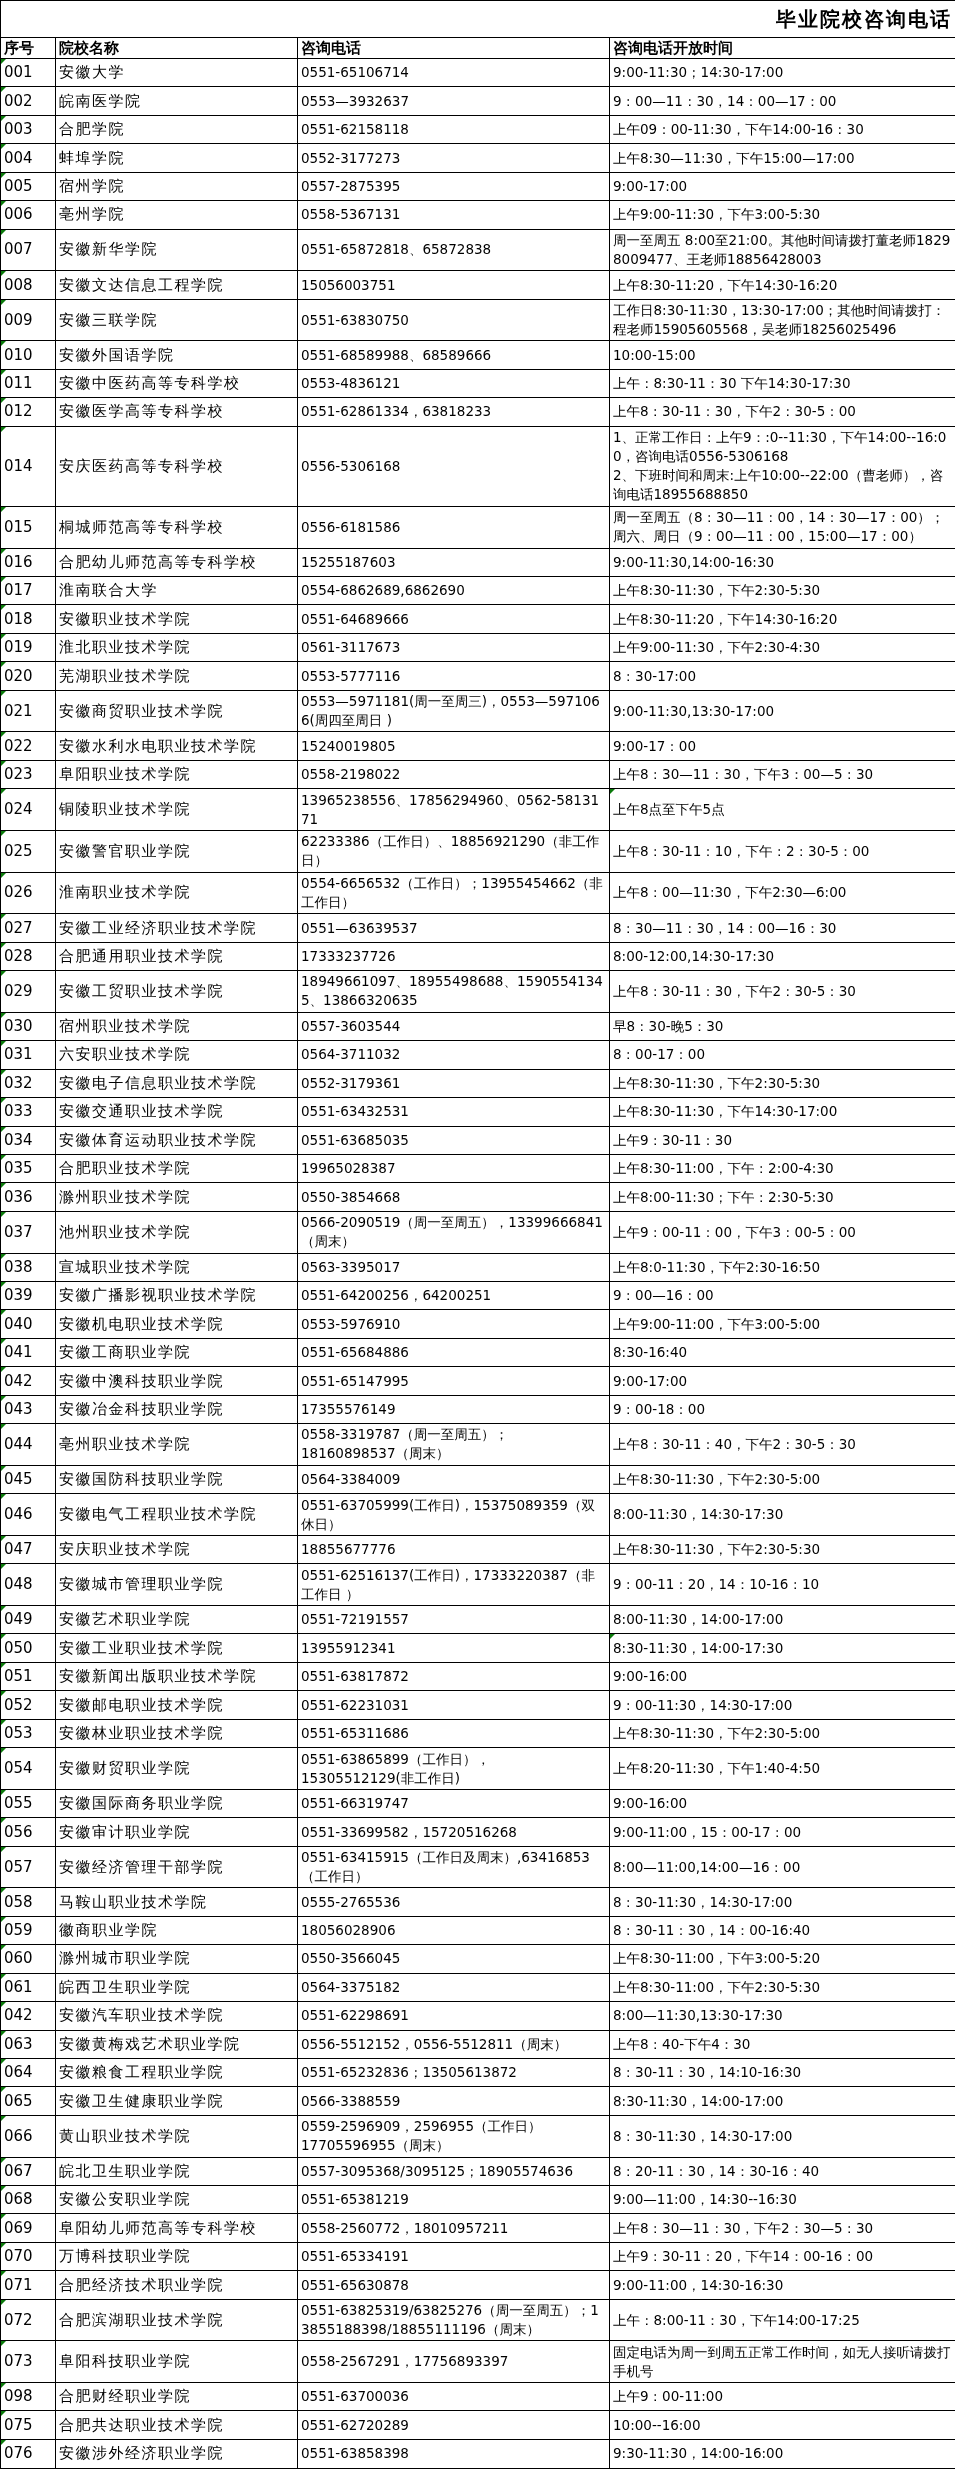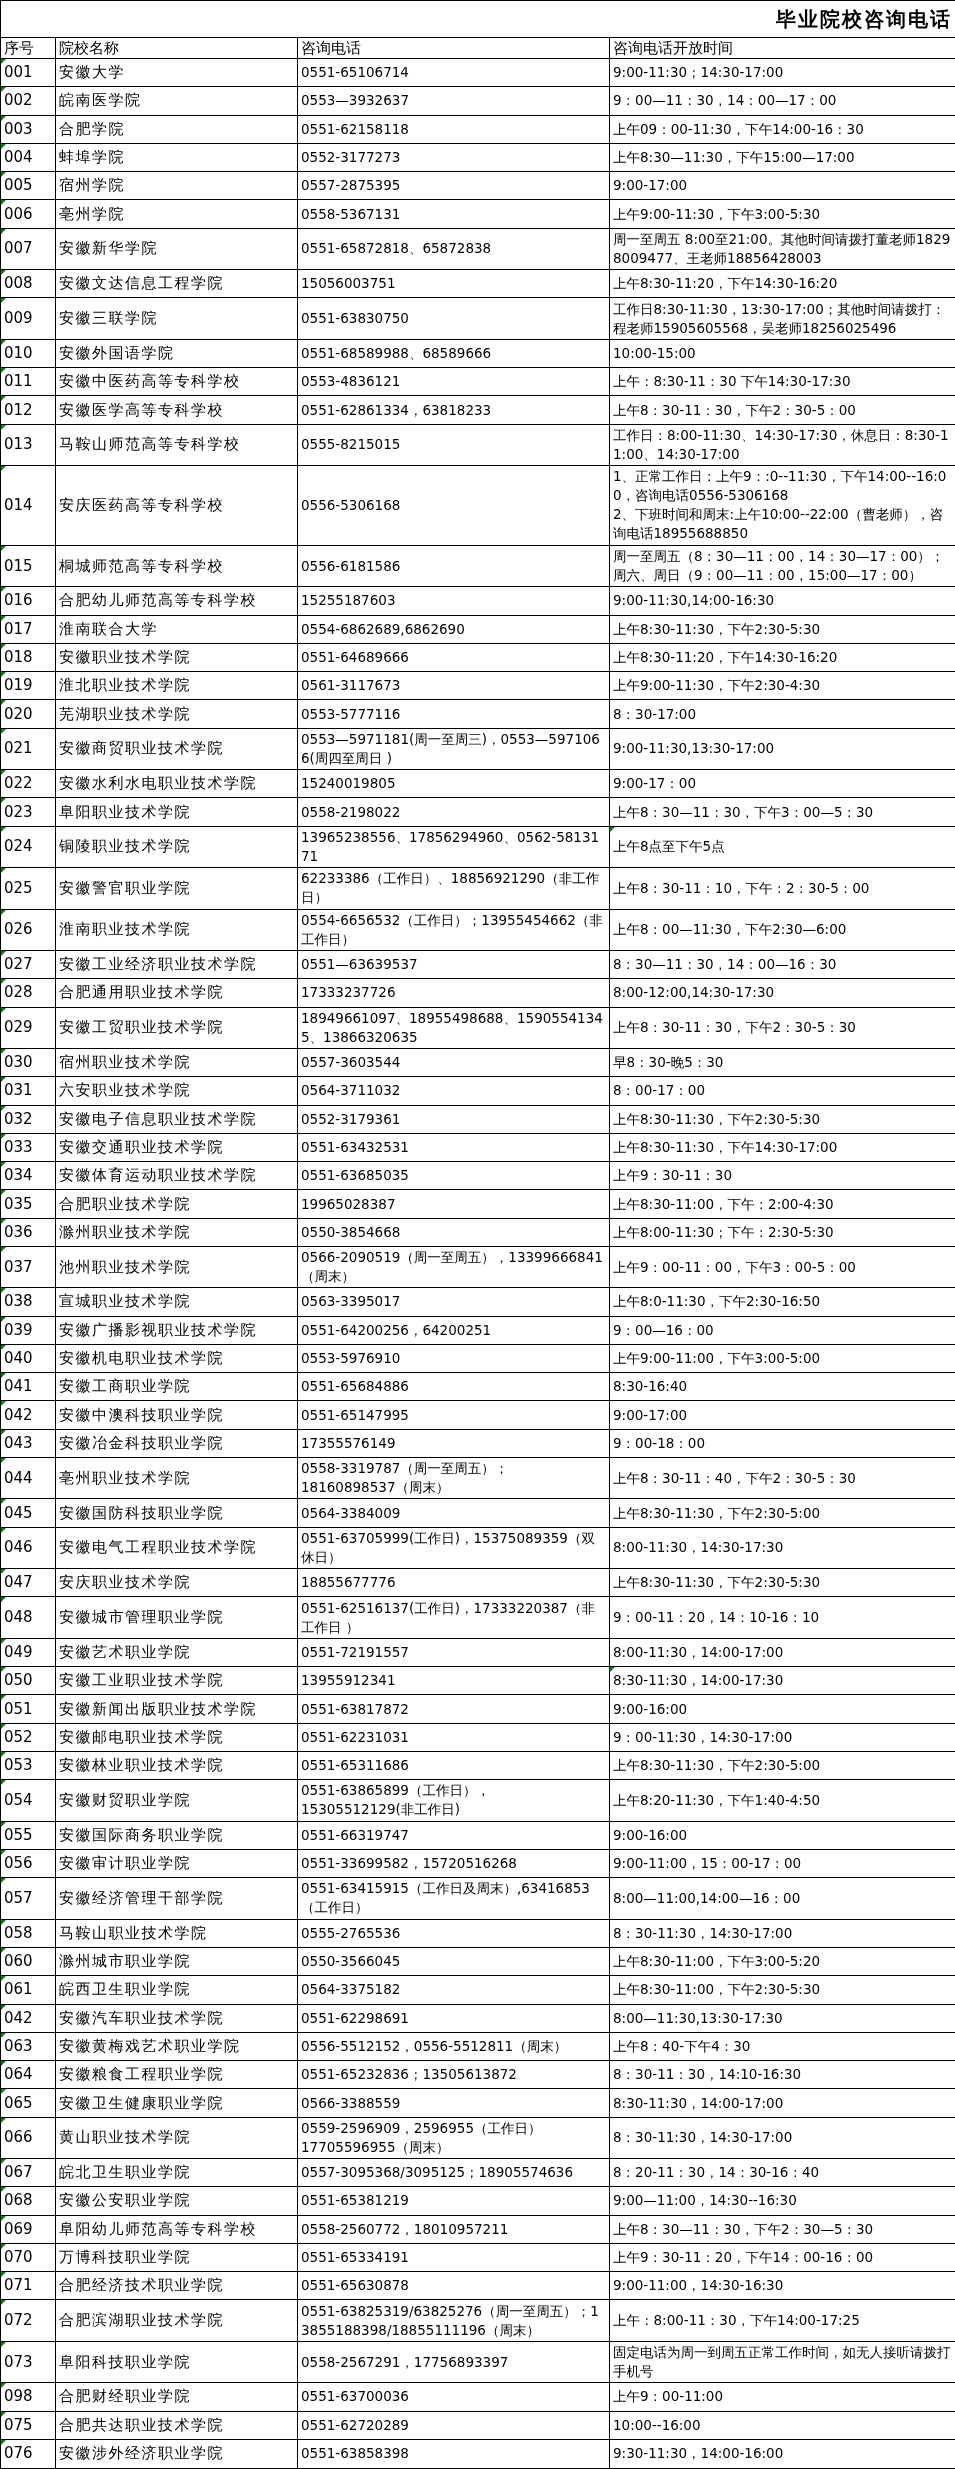--- a/index.html
+++ b/index.html
@@ -25,21 +25,21 @@
   }
   .title-cell{
     font-size:20px;
     font-weight:bold;
     text-align:right;
     height:34px;
     letter-spacing:2px;
   }
   thead th{
     font-size:15px;
-    font-weight:normal;
+    font-weight:bold;
     height:18px;
     line-height:18px;
   }
   tr.data td{height:25px;line-height:19px;}
   td.idx{font-size:15px;position:relative;}
   td.name{font-size:15px;letter-spacing:1.5px;position:relative;}
   td.phone,td.hours{
     font-size:13.5px;
     white-space:pre-wrap;
     word-break:break-all;
@@ -144,26 +144,20 @@
     <td class="phone">0553-4836121</td>
     <td class="hours">上午：8:30-11：30 下午14:30-17:30</td>
   </tr>
         <tr class="data">
     <td class="idx tri">012</td>
     <td class="name">安徽医学高等专科学校</td>
     <td class="phone">0551-62861334，63818233</td>
     <td class="hours">上午8：30-11：30，下午2：30-5：00</td>
   </tr>
         <tr class="data">
-    <td class="idx tri">013</td>
-    <td class="name">马鞍山师范高等专科学校</td>
-    <td class="phone">0555-8215015</td>
-    <td class="hours">工作日：8:00-11:30、14:30-17:30，休息日：8:30-11:00、14:30-17:00</td>
-  </tr>
-        <tr class="data">
     <td class="idx tri">014</td>
     <td class="name">安庆医药高等专科学校</td>
     <td class="phone">0556-5306168</td>
     <td class="hours">1、正常工作日：上午9：:0--11:30，下午14:00--16:00，咨询电话0556-5306168
 2、下班时间和周末:上午10:00--22:00（曹老师），咨询电话18955688850</td>
   </tr>
         <tr class="data">
     <td class="idx tri">015</td>
     <td class="name">桐城师范高等专科学校</td>
     <td class="phone">0556-6181586</td>
@@ -423,20 +417,26 @@
     <td class="phone">0551-63415915（工作日及周末）,63416853（工作日）</td>
     <td class="hours">8:00—11:00,14:00—16：00</td>
   </tr>
         <tr class="data">
     <td class="idx tri">058</td>
     <td class="name">马鞍山职业技术学院</td>
     <td class="phone">0555-2765536</td>
     <td class="hours">8：30-11:30，14:30-17:00</td>
   </tr>
         <tr class="data">
+    <td class="idx tri">059</td>
+    <td class="name">徽商职业学院</td>
+    <td class="phone">18056028906</td>
+    <td class="hours">8：30-11：30，14：00-16:40</td>
+  </tr>
+        <tr class="data">
     <td class="idx tri">060</td>
     <td class="name">滁州城市职业学院</td>
     <td class="phone">0550-3566045</td>
     <td class="hours">上午8:30-11:00，下午3:00-5:20</td>
   </tr>
         <tr class="data">
     <td class="idx tri">061</td>
     <td class="name">皖西卫生职业学院</td>
     <td class="phone">0564-3375182</td>
     <td class="hours">上午8:30-11:00，下午2:30-5:30</td>

